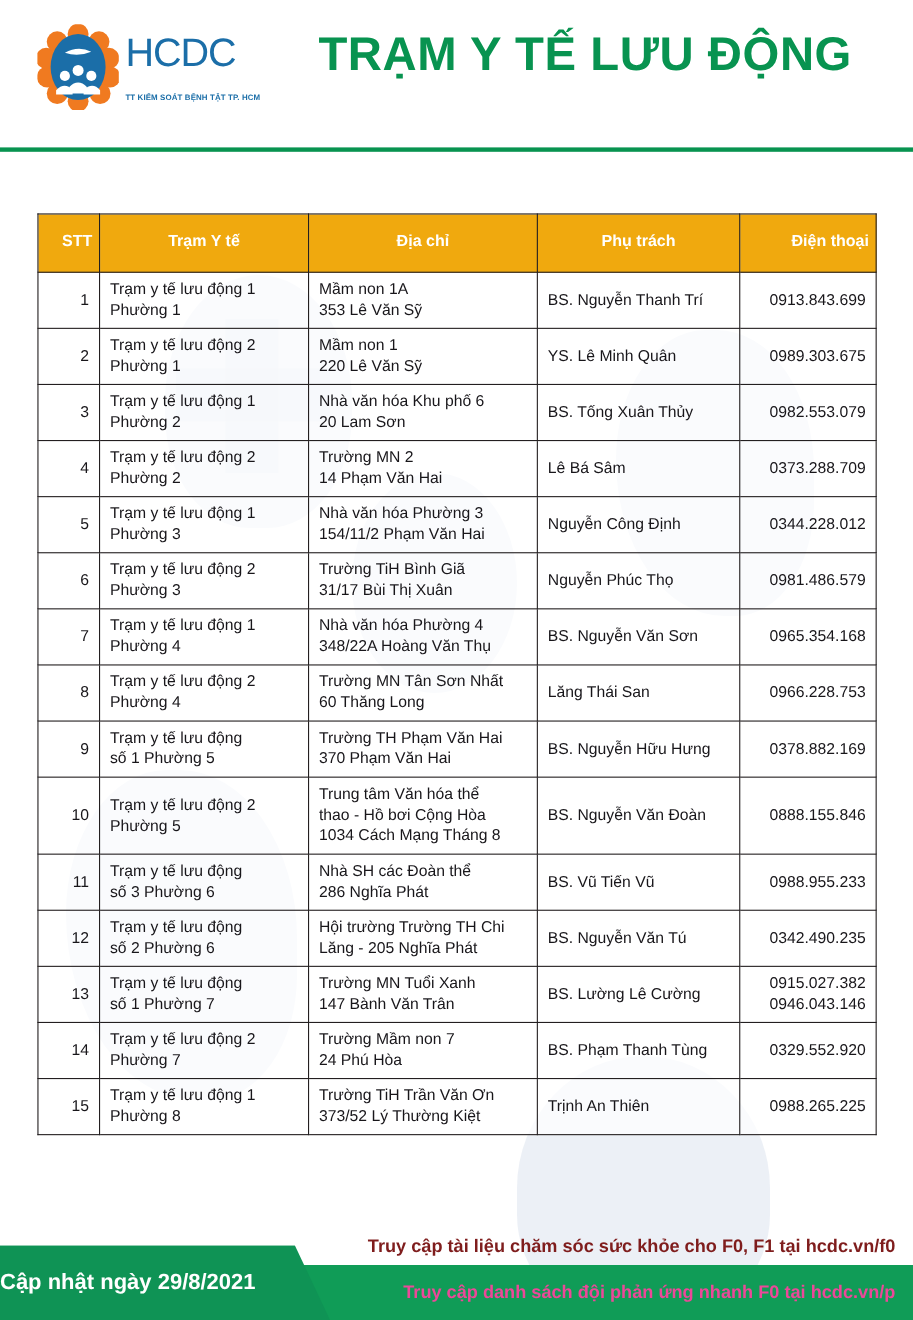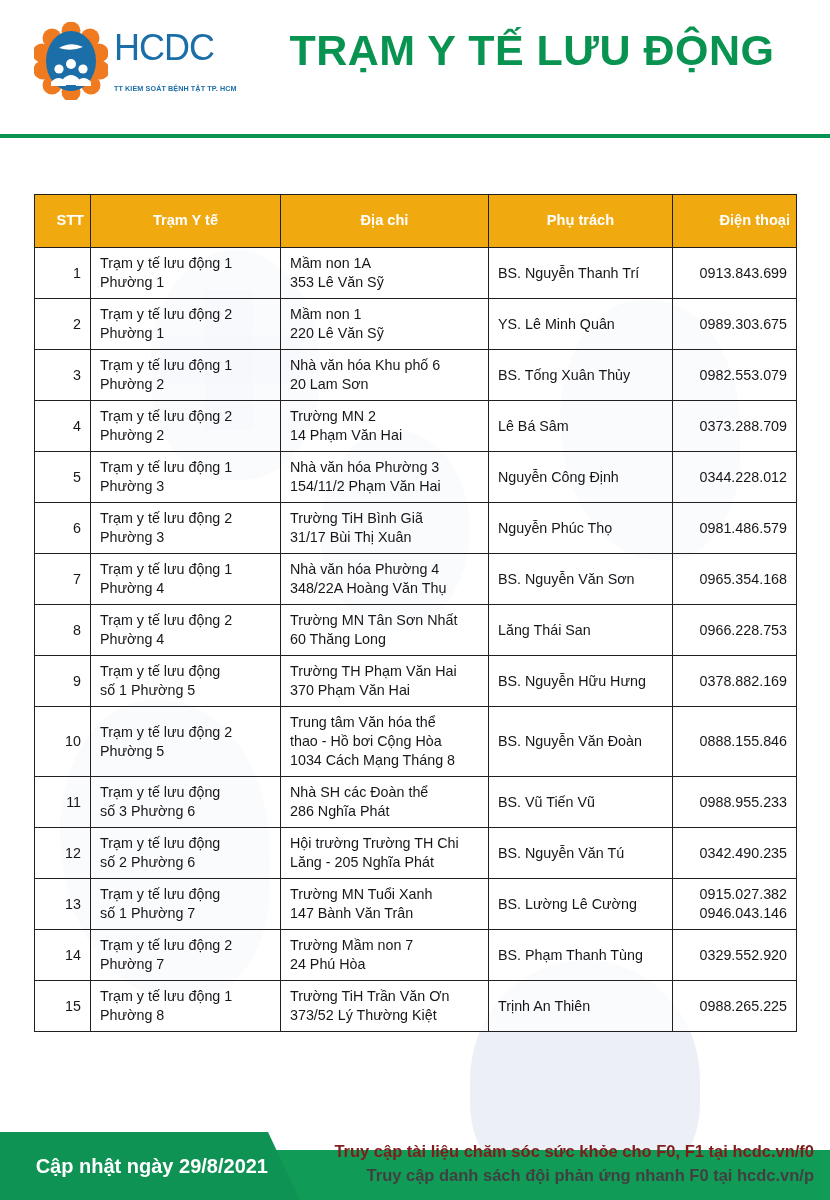--- a/index.html
+++ b/index.html
@@ -171,40 +171,40 @@
     width: 300px;
     height: 68px;
     background: #0f9355;
     clip-path: polygon(0 0, 268px 0, 300px 68px, 0 68px);
     display: flex;
     align-items: center;
   }
   .footer-badge span {
     display: block;
     width: 268px;
-    text-align: right;
+    text-align: left;
     font-size: 20px;
     font-weight: bold;
     color: #ffffff;
     white-space: nowrap;
   }
   .footer-links {
     position: absolute;
     right: 16px;
     bottom: 12px;
     text-align: right;
     line-height: 1.45;
   }
   .footer-links div {
     font-size: 16.5px;
     font-weight: bold;
     white-space: nowrap;
   }
   .link-green  { color: #7f1d1d; }
-  .link-orange { color: #404040; }
+  .link-orange { color: #ec4899; margin-top: 18px; }
 </style>
 </head>
 <body>
 
 <div class="watermark">
   <div class="wm-shape wm-a"></div>
   <div class="wm-shape wm-b"></div>
   <div class="wm-shape wm-c"></div>
   <div class="wm-shape wm-d"></div>
   <div class="wm-shape wm-e"></div>

